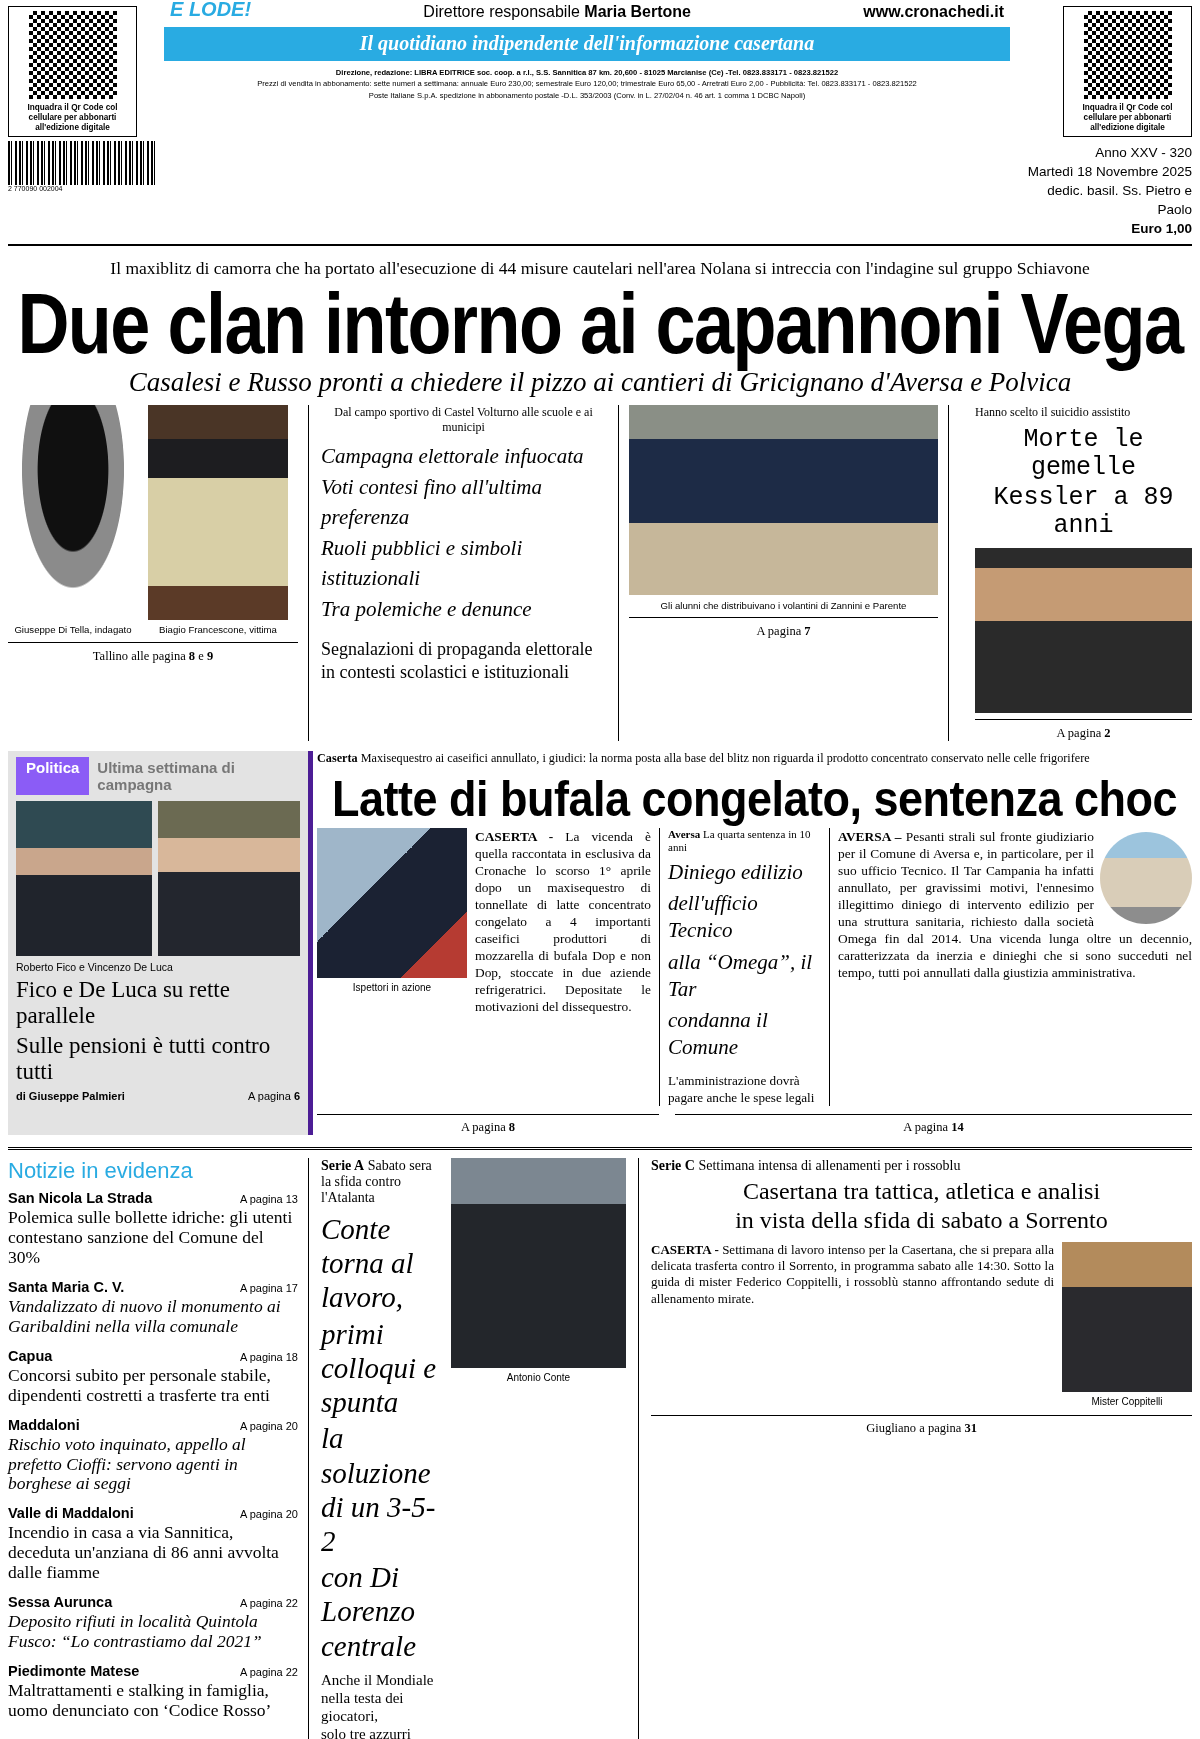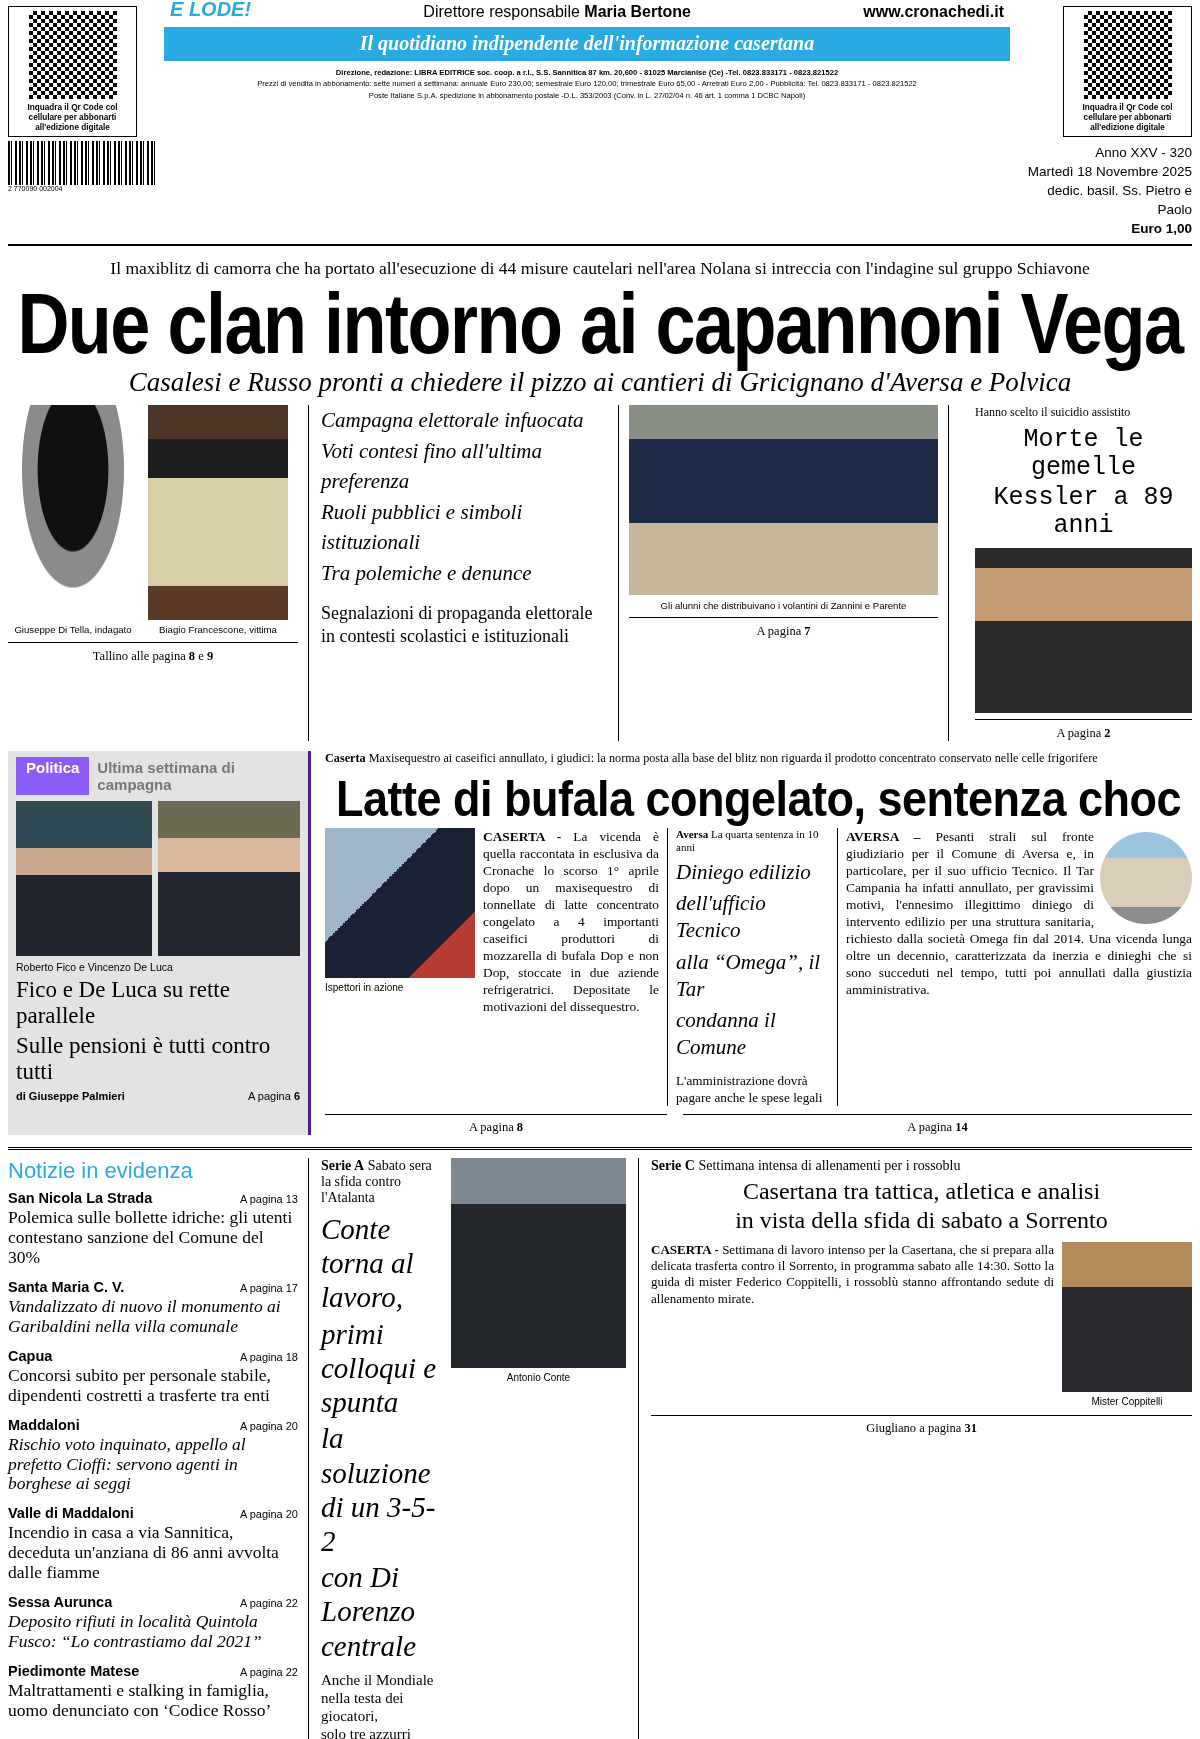--- a/index.html
+++ b/index.html
@@ -90,29 +90,29 @@
   .tagrow{display:flex;align-items:stretch;font-family:"Liberation Sans",sans-serif;font-weight:bold;font-size:15px;}
   .tag-blue{background:#8b5cf6;color:#fff;padding:2px 10px;}
   .tag-grey{color:#777;padding:2px 0 2px 8px;}
   .b2-photos{display:flex;gap:6px;margin-top:6px;}
   .b2-ph1{width:140px;height:155px;background:linear-gradient(180deg,#2f4a52 0 30%,#c9a68c 30% 48%,#20242c 48% 100%);}
   .b2-ph2{width:146px;height:155px;background:linear-gradient(180deg,#6b6a52 0 24%,#d8b79a 24% 46%,#23262e 46% 100%);}
   .b2-cap{font-family:"Liberation Sans",sans-serif;font-size:10.5px;margin-top:5px;}
   .b2-head{font-size:23px;line-height:1.12;margin-top:4px;}
   .b2-foot{display:flex;justify-content:space-between;font-family:"Liberation Sans",sans-serif;font-size:11px;margin-top:6px;}
   .b2-foot .by{font-weight:bold;}
-  .b2-right{flex:1;padding-left:14px;box-sizing:border-box;border-left:3px solid #4c1d95;}
+  .b2-right{flex:1;padding-left:4px;box-sizing:border-box;border-left:5px solid #4c1d95;}
   .b2-kick{font-size:12.2px;line-height:1.3;}
   .b2-kick b{font-weight:bold;}
   .b2-title{font-family:"Liberation Sans",sans-serif;font-weight:bold;font-size:45px;line-height:1.0;
      text-align:center;margin:6px 0 10px;letter-spacing:-0.5px;transform:scaleY(1.12);transform-origin:center top;}
   .b2-cols{display:flex;gap:0;}
   .c-photo{width:150px;}
   .c-photo .im{width:150px;height:150px;background:linear-gradient(135deg,#9fb6c9 0 38%,#1b2233 38% 78%,#b63b32 78% 100%);}
-  .c-photo .cp{font-family:"Liberation Sans",sans-serif;font-size:10px;margin-top:4px;}
+  .c-photo .cp{font-family:"Liberation Sans",sans-serif;font-size:10px;margin-top:4px;text-align:center;}
   .c-text{width:192px;padding:0 8px;box-sizing:border-box;font-size:13.4px;line-height:1.27;text-align:justify;}
   .c-text b{font-weight:bold;}
   .c-mid{width:170px;padding:0 8px;box-sizing:border-box;border-left:1px solid #000;}
   .c-mid .k{font-size:11px;line-height:1.2;}
   .c-mid .k b{font-weight:bold;}
   .c-mid .h{font-style:italic;font-size:21px;line-height:1.3;margin-top:4px;}
   .c-mid .d{font-size:13.2px;line-height:1.3;margin-top:10px;}
   .c-right{flex:1;padding-left:8px;box-sizing:border-box;border-left:1px solid #000;font-size:13.4px;line-height:1.27;text-align:justify;}
   .c-right b{font-weight:bold;}
   .round-ph{float:right;width:92px;height:92px;border-radius:50%;margin:4px 0 4px 6px;
@@ -211,20 +211,21 @@
         </div>
         <div>
           <div class="mug-col"></div>
           <div class="cap">Biagio Francescone, vittima</div>
         </div>
       </div>
       <div class="pagref"><span>Tallino alle pagina </span><b>8</b><span> e </span><b>9</b></div>
     </div>
 
     <div class="ts-col ts-b">
+      <div class="ts-kick">Dal campo sportivo di Castel Volturno alle scuole e ai municipi</div>
       <div class="ts-ital">Campagna elettorale infuocata</div>
       <div class="ts-ital">Voti contesi fino all'ultima preferenza</div>
       <div class="ts-ital">Ruoli pubblici e simboli istituzionali</div>
       <div class="ts-ital">Tra polemiche e denunce</div>
       <div class="ts-plain">Segnalazioni di propaganda elettorale</div>
       <div class="ts-plain" style="margin-top:0">in contesti scolastici e istituzionali</div>
     </div>
 
     <div class="ts-col ts-c">
       <div class="photo-crowd"></div>

